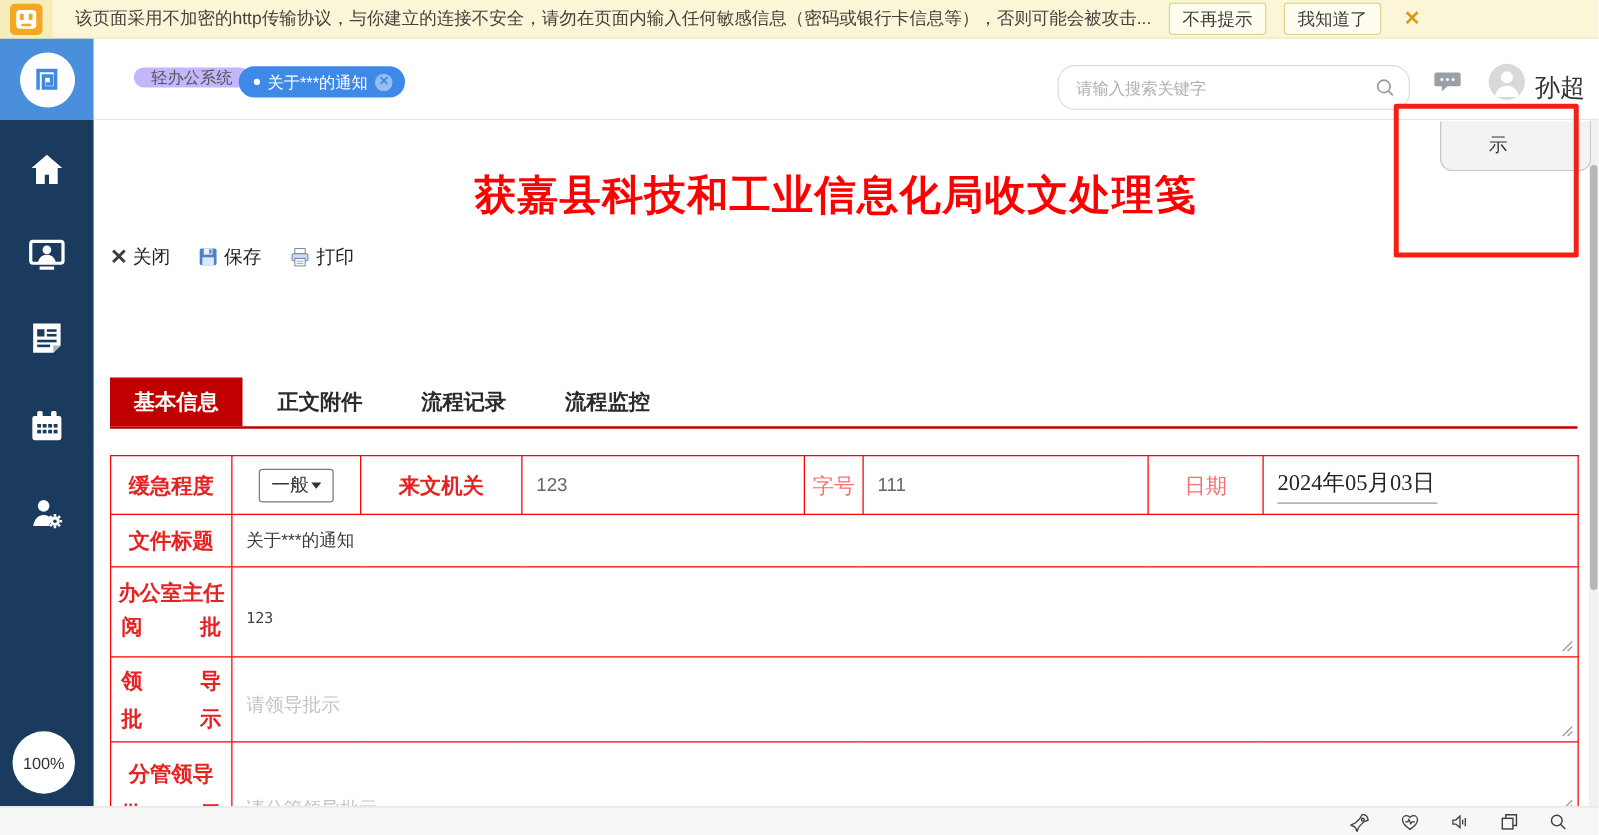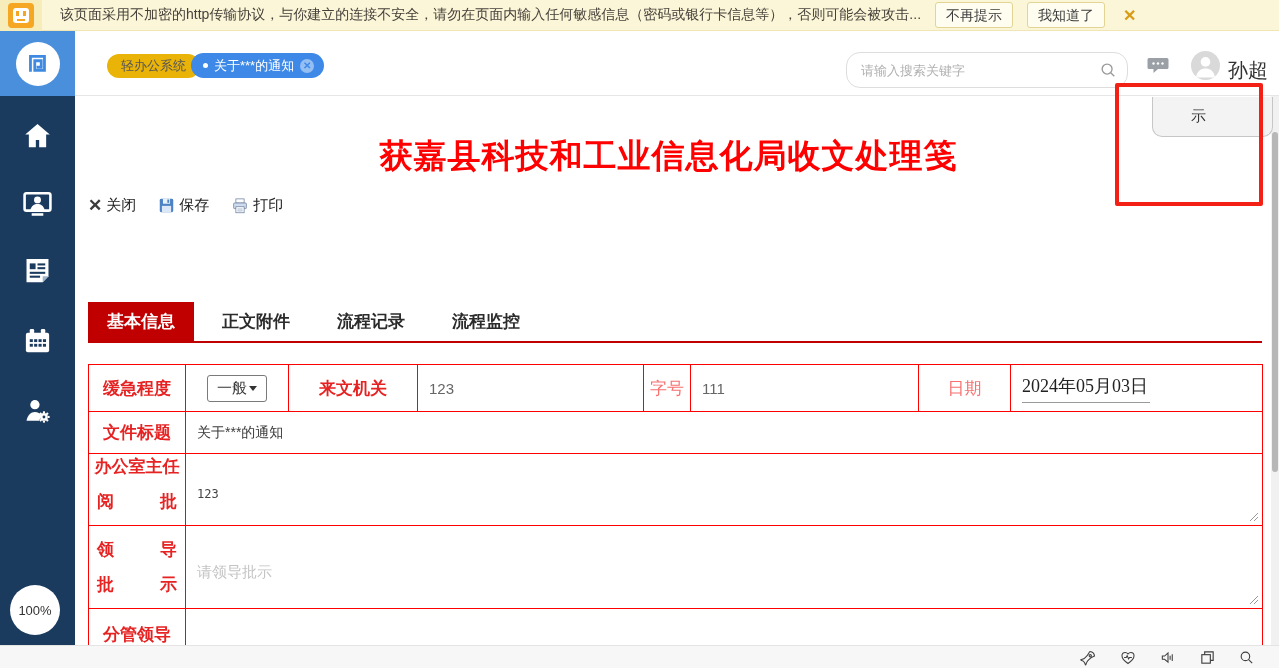--- a/index.html
+++ b/index.html
@@ -19,21 +19,21 @@
   .warn-btn { flex:none; margin-left:14px; padding:2px 10px; font-size:14px; color:#3d3d3d;
     background:#fffdf0; border:1px solid #e2d493; border-radius:3px; cursor:pointer; line-height:20px; }
   .warn-close { flex:none; margin:0 14px 0 18px; color:#d79b16; font-size:16px; font-weight:bold; cursor:pointer; }
 
   
   .logo-box { position:absolute; left:0; top:31px; width:75px; height:65px; background:#4a8fdc;
     display:flex; align-items:center; justify-content:center; }
   .logo-circle { width:44px; height:44px; background:#fff; border-radius:50%; display:flex; align-items:center; justify-content:center; }
   .header { position:absolute; left:75px; top:31px; width:1204px; height:65px; background:#fff;
     border-bottom:1px solid #e6e6e6; }
-  .pill-gray { position:absolute; left:32px; top:23px; height:24px; padding:0 14px; background:#eab308;
+  .pill-gray { position:absolute; left:32px; top:23px; height:16px; padding:0 14px; background:#c4b5fd;
     border-radius:12px; font-size:13px; color:#555; display:flex; align-items:center; cursor:pointer; }
   .pill-blue { position:absolute; left:116px; top:22px; height:25px; padding:0 10px 0 12px; background:#3e89e8;
     border-radius:13px; font-size:13px; color:#fff; display:flex; align-items:center; gap:6px; cursor:pointer; }
   .pill-dot { width:5px; height:5px; border-radius:50%; background:#fff; }
   .pill-close { width:14px; height:14px; border-radius:50%; background:rgba(255,255,255,.45);
     color:#3e89e8; font-size:10px; line-height:14px; text-align:center; font-weight:bold; cursor:pointer; }
   .searchbox { position:absolute; left:771px; top:21px; width:282px; height:36px; border:1px solid #ddd;
     border-radius:14px; display:flex; align-items:center; padding:0 10px 0 14px; }
   .searchbox input { flex:1; border:none; outline:none; font-size:13px; color:#333; background:transparent; font-family:inherit; }
   .searchbox input::placeholder { color:#b0b0b0; }
@@ -63,21 +63,21 @@
   .tab.active { background:#c00000; color:#fff; }
   .tab-line { position:absolute; left:13px; top:245px; width:1174px; height:2px; background:#c00000; }
 
   table.form { position:absolute; left:13px; top:268px; width:1174px; border-collapse:collapse;
     table-layout:fixed; }
   table.form td { border:1.5px solid #ff0000; vertical-align:middle; }
   .lbl { font-family:"Liberation Serif", serif; font-weight:bold; font-size:17px; color:#e62222;
     text-align:center; }
   .lbl-light { font-family:"Liberation Serif", serif; font-weight:normal; font-size:17px; color:#f87070;
     text-align:center; }
-  .lbl2 { width:80px; margin:12px auto; text-align:justify; text-align-last:justify; }
+  .lbl2 { width:80px; margin:4px auto; text-align:justify; text-align-last:justify; }
   .val { font-size:15px; color:#666; padding-left:11px; }
   .val-mono { font-family:"DejaVu Sans Mono", monospace; font-size:12px; color:#444; padding:8px 0 0 11px; vertical-align:top; }
   .val-dark { font-size:14px; color:#3b3b3b; padding-left:11px; }
   .date-wrap { font-family:"Liberation Serif", serif; font-size:18px; color:#222; padding-left:11px; }
   .date-underline { display:inline-block; min-width:128px; padding-bottom:4px; border-bottom:1px solid #9a9a9a; }
   .select-box { width:60px; height:27px; margin:0 auto; border:1px solid #7a7a7a; border-radius:3px;
     display:flex; align-items:center; justify-content:center; gap:2px; font-size:15px; color:#333; cursor:pointer; background:#fff; }
   .caret { width:0; height:0; border-left:4px solid transparent; border-right:4px solid transparent; border-top:5px solid #333; }
   .ta-cell { position:relative; vertical-align:top; }
   .placeholder { font-size:15px; color:#c4c4c4; padding:10px 0 0 11px; }

